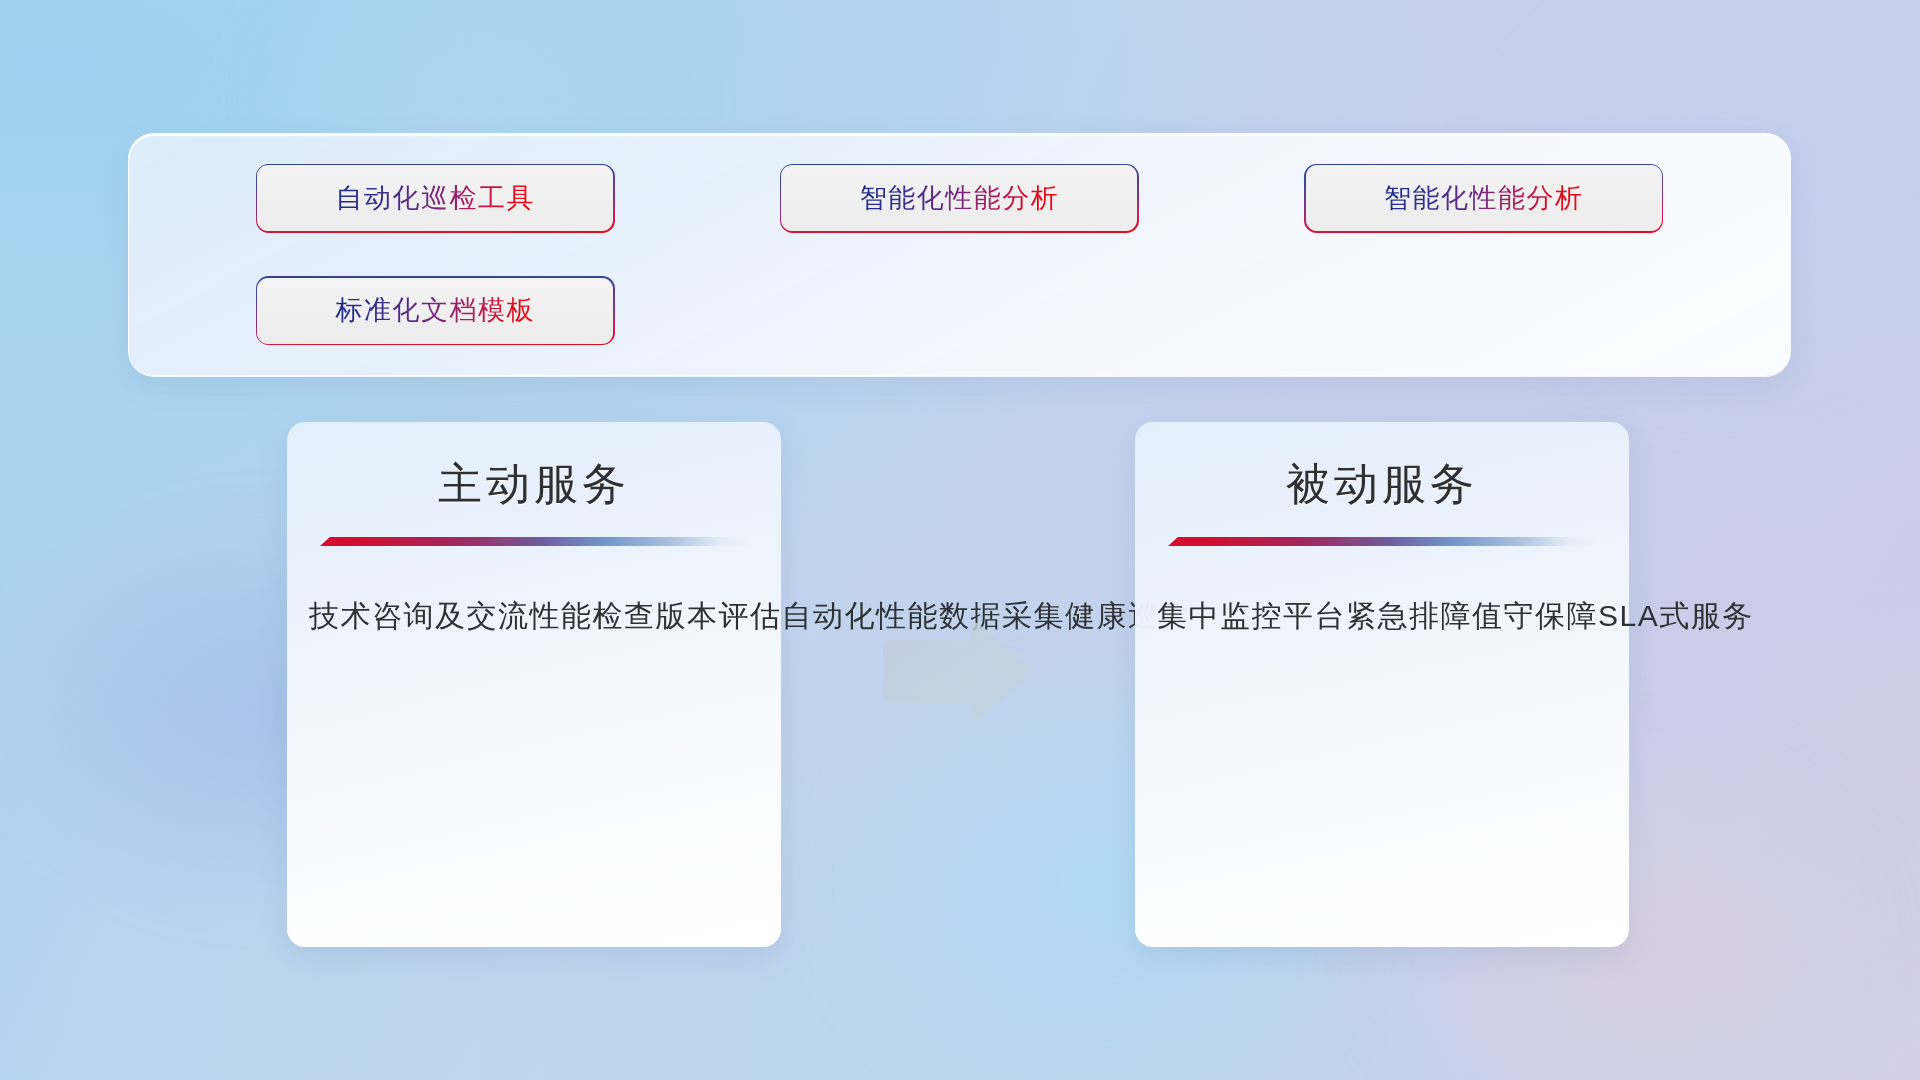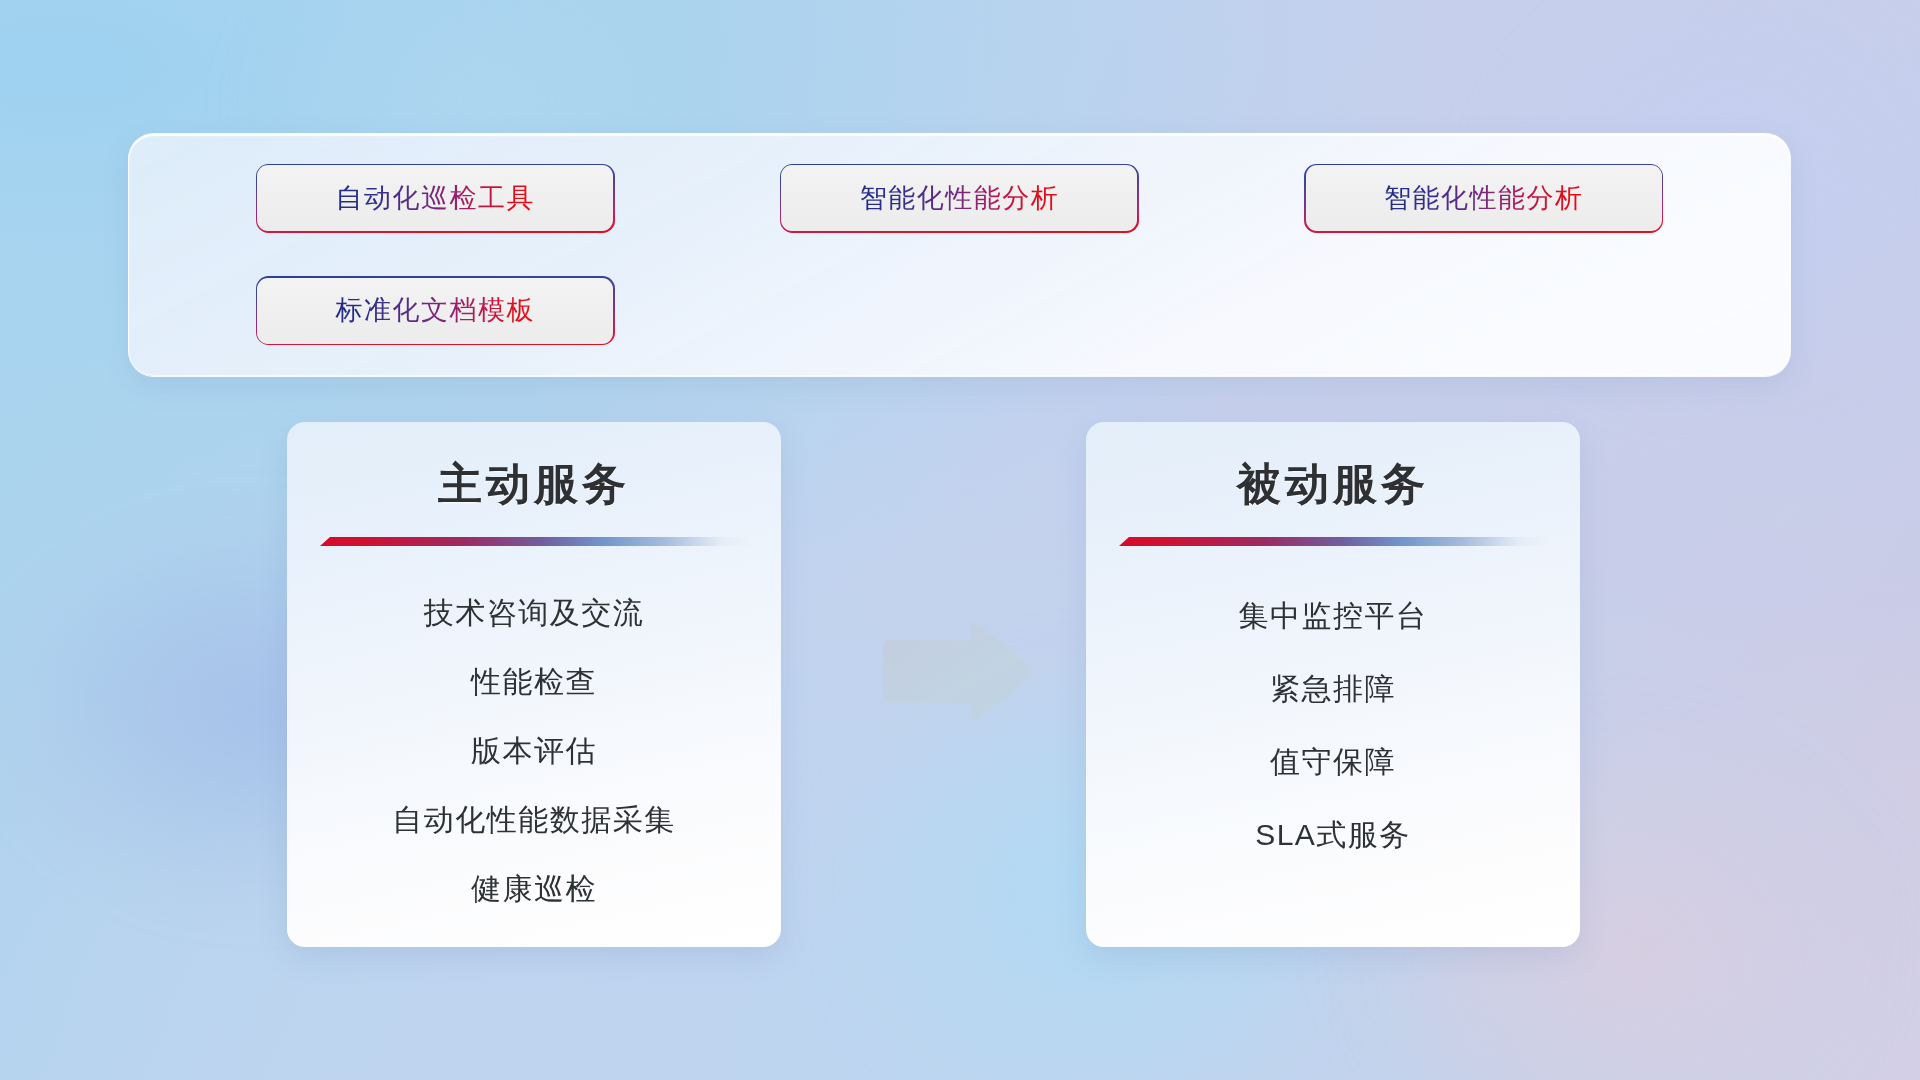--- a/index.html
+++ b/index.html
@@ -172,29 +172,29 @@
     background: linear-gradient(182deg,
         rgba(255,255,255,0.85) 0%,
         rgba(255,232,232,0.55) 30%,
         rgba(247,150,155,0.72) 58%,
         rgba(236,40,48,0.92) 82%,
         #e4121c 96%,
         #e4121c 100%);
     z-index: -1;
   }
   #card-active  { left: 287px; }
-  #card-passive { left: 1086px; }
+  #card-passive { left: 1135px; }
 
   .card-title {
     position: absolute;
     top: 38px;
     left: 0; right: 0;
     text-align: center;
     font-size: 44px;
-    font-weight: 700;
+    font-weight: 400;
     letter-spacing: 4px;
     color: #2e3033;
     line-height: 1.1;
     text-shadow: 0 1px 1px rgba(255,255,255,0.9);
   }
 
   .card-divider {
     position: absolute;
     top: 115px;
     left: 33px;
@@ -212,22 +212,21 @@
     clip-path: polygon(10px 0, 100% 0, 100% 100%, 0 100%);
   }
 
   .card-list {
     position: absolute;
     top: 157px;
     left: 22px;
     right: 22px;
     bottom: 24px;
     display: flex;
-    flex-direction: column;
-    align-items: center;
+    flex-direction: row;
     justify-content: flex-start;
     gap: 0;
   }
   .card-list-item {
     width: 100%;
     text-align: center;
     font-size: 30px;
     letter-spacing: 1.5px;
     color: #2f3235;
     line-height: 1;

